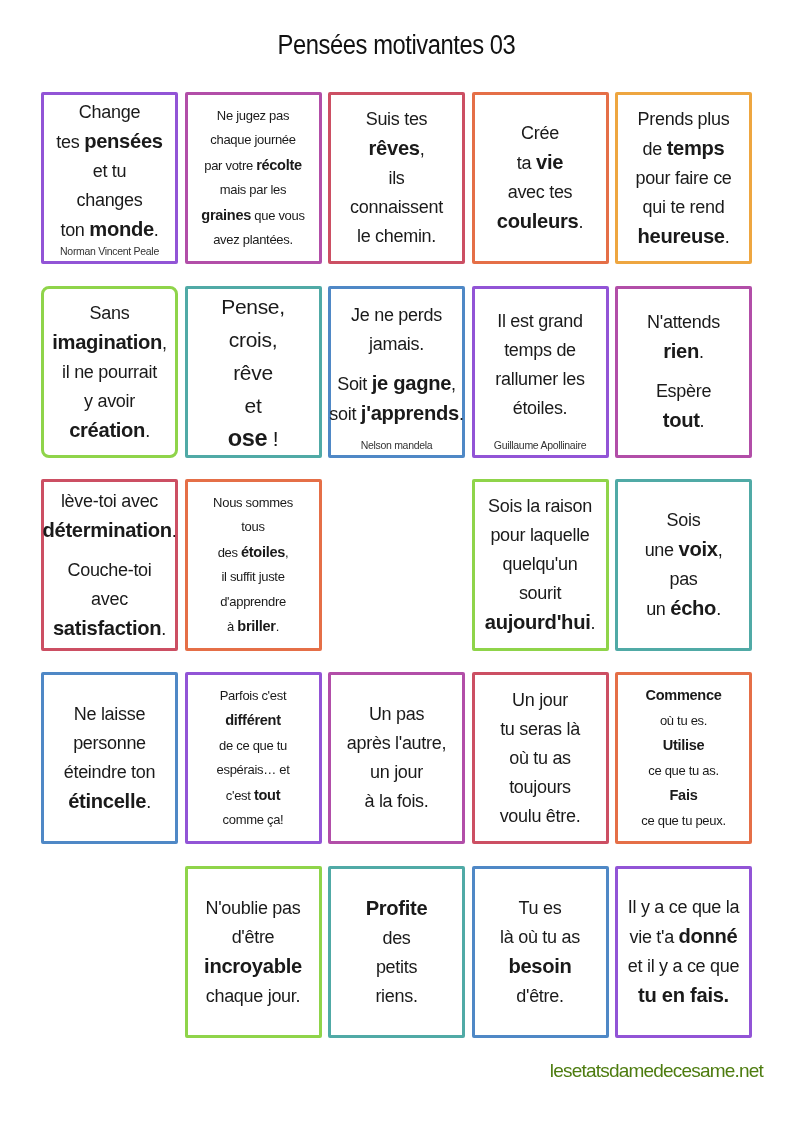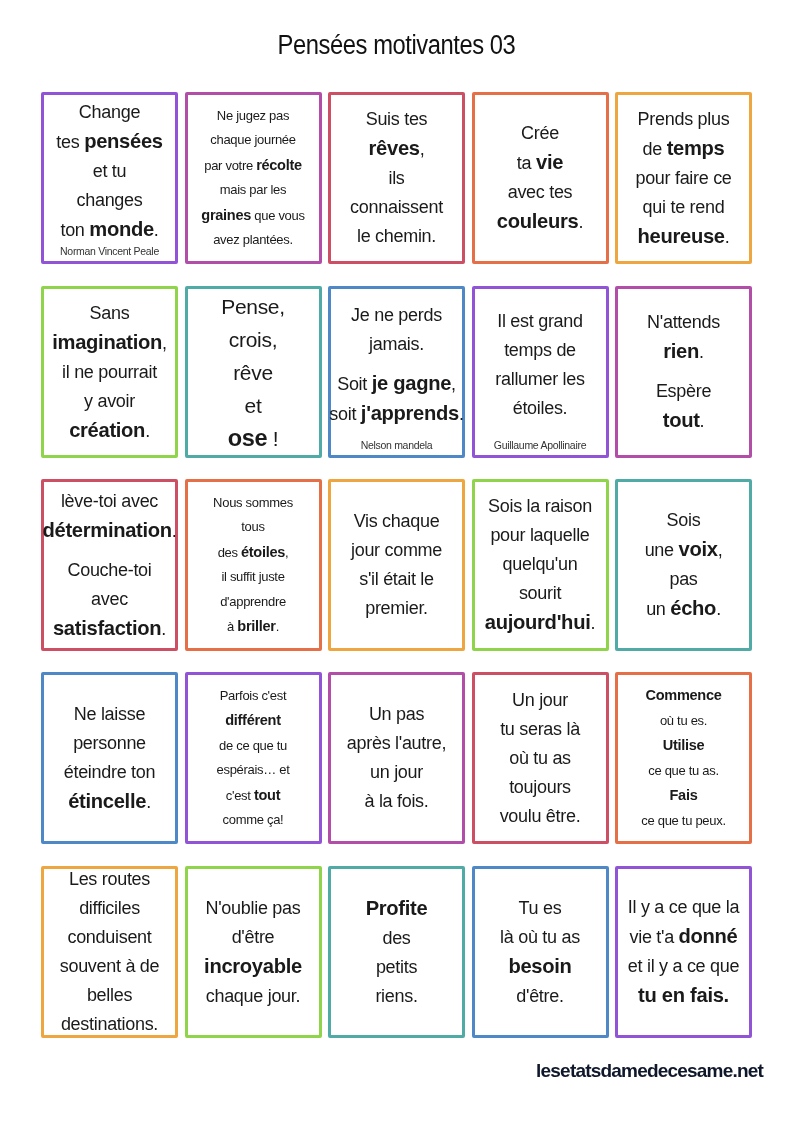--- a/index.html
+++ b/index.html
@@ -21,22 +21,22 @@
       text-align: center; padding: 4px 2px;
     }
     .card .lines { display: flex; flex-direction: column; align-items: center; }
     .line { font-size: 18px; line-height: 29px; white-space: nowrap; color: #1a1a1a; letter-spacing: -0.3px; }
     .line.small { font-size: 13px; line-height: 24.5px; }
     .line.big { font-size: 21px; line-height: 33px; }
     .line .b { font-weight: bold; font-size: 1.12em; }
     .gap { height: 10px; }
     .author { position: absolute; bottom: 4px; left: 0; right: 0; text-align: center; font-size: 10.5px; color: #333; letter-spacing: -0.3px; }
     .footer {
-      position: absolute; right: 30px; top: 1060px; font-size: 19px; color: #0f172a;
-      letter-spacing: -0.8px; font-weight: 700;
+      position: absolute; right: 30px; top: 1060px; font-size: 19px; color: #4d7c0f;
+      letter-spacing: -0.8px; font-weight: 400;
     }
   </style>
 </head>
 <body>
 
 <div class="title">Pensées motivantes 03</div>
 
 <div class="grid" id="grid">
     <div class="card" style="left: 0px; top: 0px; border-color: rgb(146, 84, 214); padding-bottom: 18px;">
       <div class="lines">
@@ -77,21 +77,21 @@
     </div>
     <div class="card" style="left: 574px; top: 0px; border-color: rgb(238, 166, 64);">
       <div class="lines">
         <div class="line"><span>Prends plus</span></div>
         <div class="line"><span>de </span><span class="b">temps</span></div>
         <div class="line"><span>pour faire ce</span></div>
         <div class="line"><span>qui te rend</span></div>
         <div class="line"><span class="b">heureuse</span><span>.</span></div>
       </div>
     </div>
-    <div class="card" style="left: 0px; top: 194px; border-color: rgb(143, 212, 74);">
+    <div class="card" style="left: 0px; top: 194px; border-color: rgb(143, 212, 74); border-radius: 8px;">
       <div class="lines">
         <div class="line"><span>Sans</span></div>
         <div class="line"><span class="b">imagination</span><span>,</span></div>
         <div class="line"><span>il ne pourrait</span></div>
         <div class="line"><span>y avoir</span></div>
         <div class="line"><span class="b">création</span><span>.</span></div>
       </div>
     </div>
     <div class="card" style="left: 143.5px; top: 194px; border-color: rgb(80, 170, 166);">
       <div class="lines">
@@ -143,28 +143,20 @@
     <div class="card" style="left: 143.5px; top: 387px; border-color: rgb(229, 111, 71);">
       <div class="lines">
         <div class="line small"><span>Nous sommes</span></div>
         <div class="line small"><span>tous</span></div>
         <div class="line small"><span>des </span><span class="b">étoiles</span><span>,</span></div>
         <div class="line small"><span>il suffit juste</span></div>
         <div class="line small"><span>d'apprendre</span></div>
         <div class="line small"><span>à </span><span class="b">briller</span><span>.</span></div>
       </div>
     </div>
-    <div class="card" style="left: 287px; top: 387px; border-color: rgb(238, 166, 64);">
-      <div class="lines">
-        <div class="line"><span>Vis chaque</span></div>
-        <div class="line"><span>jour comme</span></div>
-        <div class="line"><span>s'il était le</span></div>
-        <div class="line"><span>premier.</span></div>
-      </div>
-    </div>
     <div class="card" style="left: 430.5px; top: 387px; border-color: rgb(143, 212, 74);">
       <div class="lines">
         <div class="line"><span>Sois la raison</span></div>
         <div class="line"><span>pour laquelle</span></div>
         <div class="line"><span>quelqu'un</span></div>
         <div class="line"><span>sourit</span></div>
         <div class="line"><span class="b">aujourd'hui</span><span>.</span></div>
       </div>
     </div>
     <div class="card" style="left: 574px; top: 387px; border-color: rgb(80, 170, 166);">
@@ -213,30 +205,20 @@
     <div class="card" style="left: 574px; top: 580px; border-color: rgb(229, 111, 71);">
       <div class="lines">
         <div class="line small"><span class="b">Commence</span></div>
         <div class="line small"><span>où tu es.</span></div>
         <div class="line small"><span class="b">Utilise</span></div>
         <div class="line small"><span>ce que tu as.</span></div>
         <div class="line small"><span class="b">Fais</span></div>
         <div class="line small"><span>ce que tu peux.</span></div>
       </div>
     </div>
-    <div class="card" style="left: 0px; top: 774px; border-color: rgb(238, 166, 64);">
-      <div class="lines">
-        <div class="line"><span>Les routes</span></div>
-        <div class="line"><span>difficiles</span></div>
-        <div class="line"><span>conduisent</span></div>
-        <div class="line"><span>souvent à de</span></div>
-        <div class="line"><span>belles</span></div>
-        <div class="line"><span>destinations.</span></div>
-      </div>
-    </div>
     <div class="card" style="left: 143.5px; top: 774px; border-color: rgb(143, 212, 74);">
       <div class="lines">
         <div class="line"><span>N'oublie pas</span></div>
         <div class="line"><span>d'être</span></div>
         <div class="line"><span class="b">incroyable</span></div>
         <div class="line"><span>chaque jour.</span></div>
       </div>
     </div>
     <div class="card" style="left: 287px; top: 774px; border-color: rgb(80, 170, 166);">
       <div class="lines">

